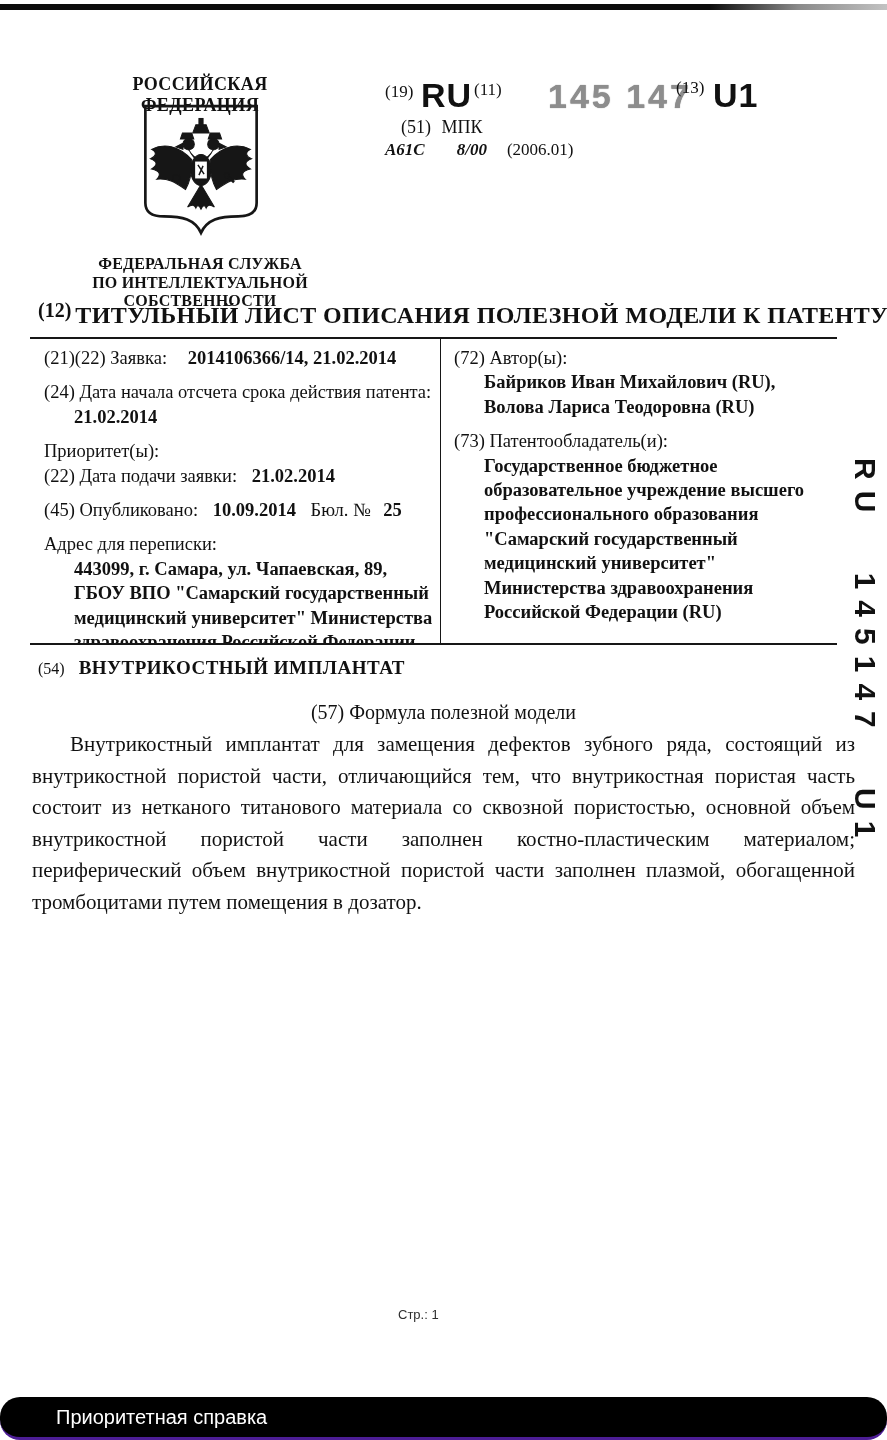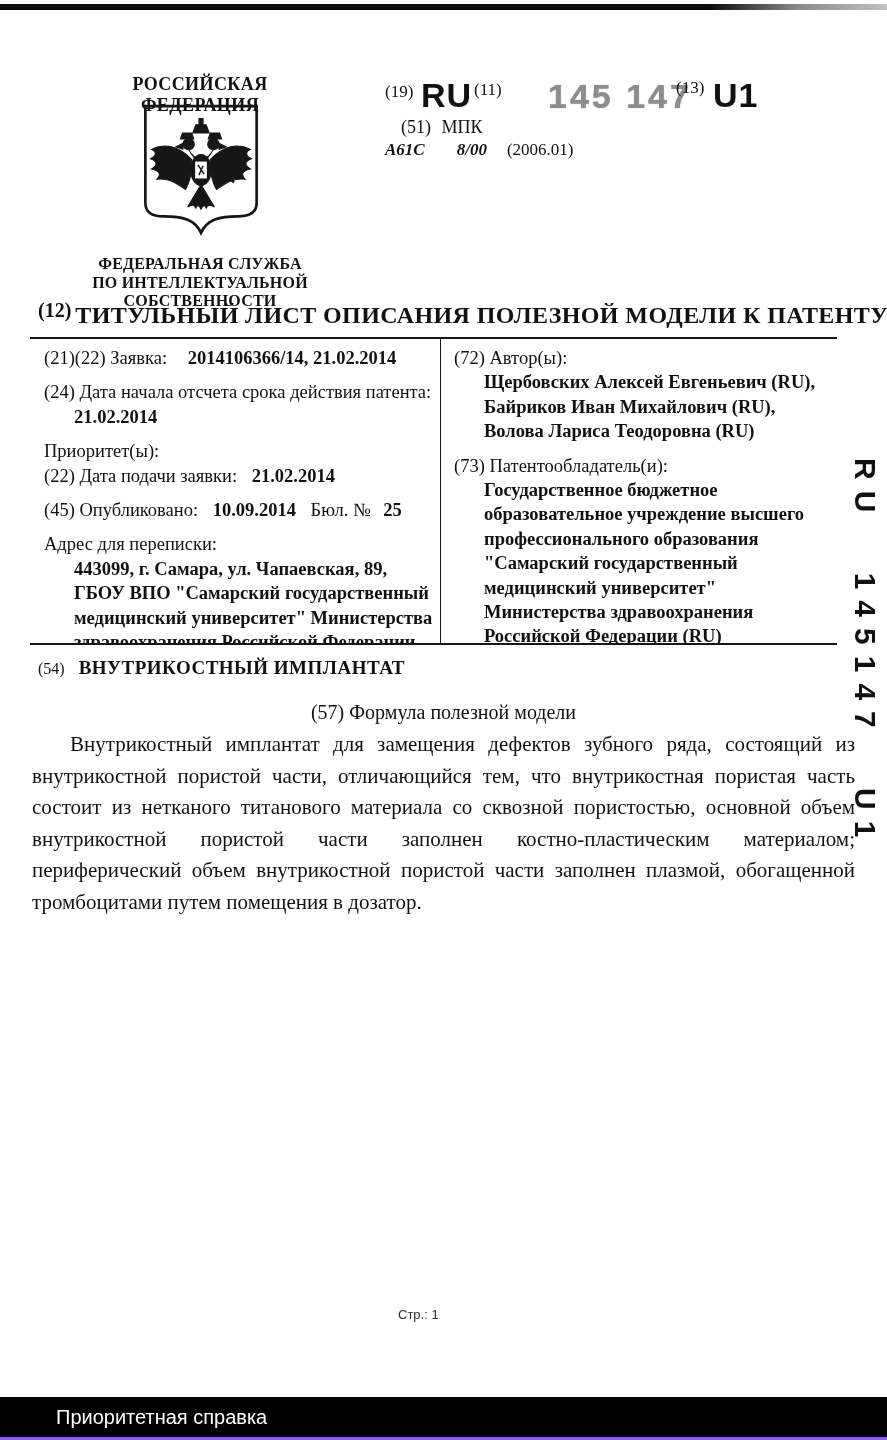--- a/index.html
+++ b/index.html
@@ -49,21 +49,21 @@
     text-align:justify;text-indent:38px;}
   
   .vert{left:826px;top:458px;height:420px;width:56px;
     writing-mode:vertical-rl;text-orientation:mixed;
     font-family:"Liberation Sans","DejaVu Sans",sans-serif;font-weight:bold;font-size:30px;
     letter-spacing:11px;word-spacing:30px;white-space:nowrap;}
   
   .pagenum{left:398px;top:1307px;font-family:"Liberation Sans","DejaVu Sans",sans-serif;
     font-size:13px;color:#2e2e2e;text-align:center;}
   .viewerbar{left:0;top:1397px;width:887px;height:43px;background:#000;
-    border-bottom:3px solid #8b5cf6;box-sizing:border-box;}
+    border-bottom:3px solid #4c1d95;box-sizing:border-box;border-radius:20px;}
   .viewerbar .lbl{position:absolute;left:56px;top:0;line-height:40px;color:#fff;
     font-family:"Liberation Sans","DejaVu Sans",sans-serif;font-size:20px;}
 </style>
 </head>
 <body>
 
 <div class="abs scanline"></div>
 
 <div class="abs country">РОССИЙСКАЯ ФЕДЕРАЦИЯ</div>
 
@@ -155,21 +155,20 @@
     </div>
     <div class="blk">
       <div>Адрес для переписки:</div>
       <div class="b ind addr">443099, г. Самара, ул. Чапаевская, 89, ГБОУ ВПО "Самарский государственный медицинский университет" Министерства здравоохранения Российской Федерации</div>
     </div>
   </div>
   <div class="col col-right">
     <div class="blk">
       <span>(72)</span>
       <span>Автор(ы):</span>
-      <div class="b ind">Щербовских Алексей Евгеньевич (RU),</div>
       <div class="b ind">Байриков Иван Михайлович (RU),</div>
       <div class="b ind">Волова Лариса Теодоровна (RU)</div>
     </div>
     <div class="blk">
       <span>(73)</span>
       <span>Патентообладатель(и):</span>
       <div class="b ind holder">Государственное бюджетное образовательное учреждение высшего профессионального образования "Самарский государственный медицинский университет" Министерства здравоохранения Российской Федерации (RU)</div>
     </div>
   </div>
 </div>

